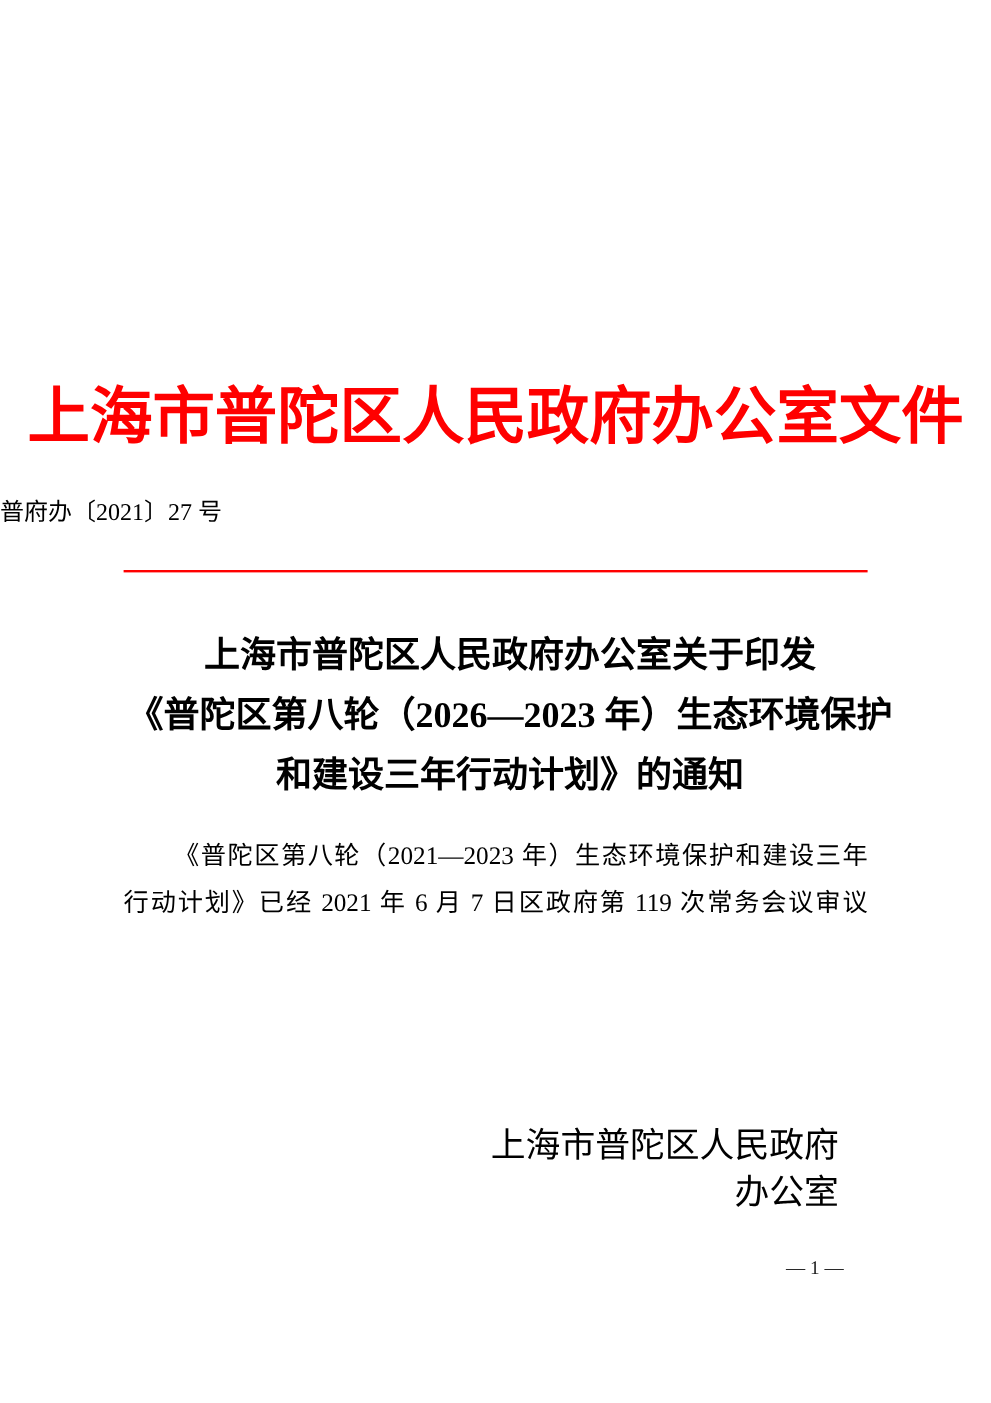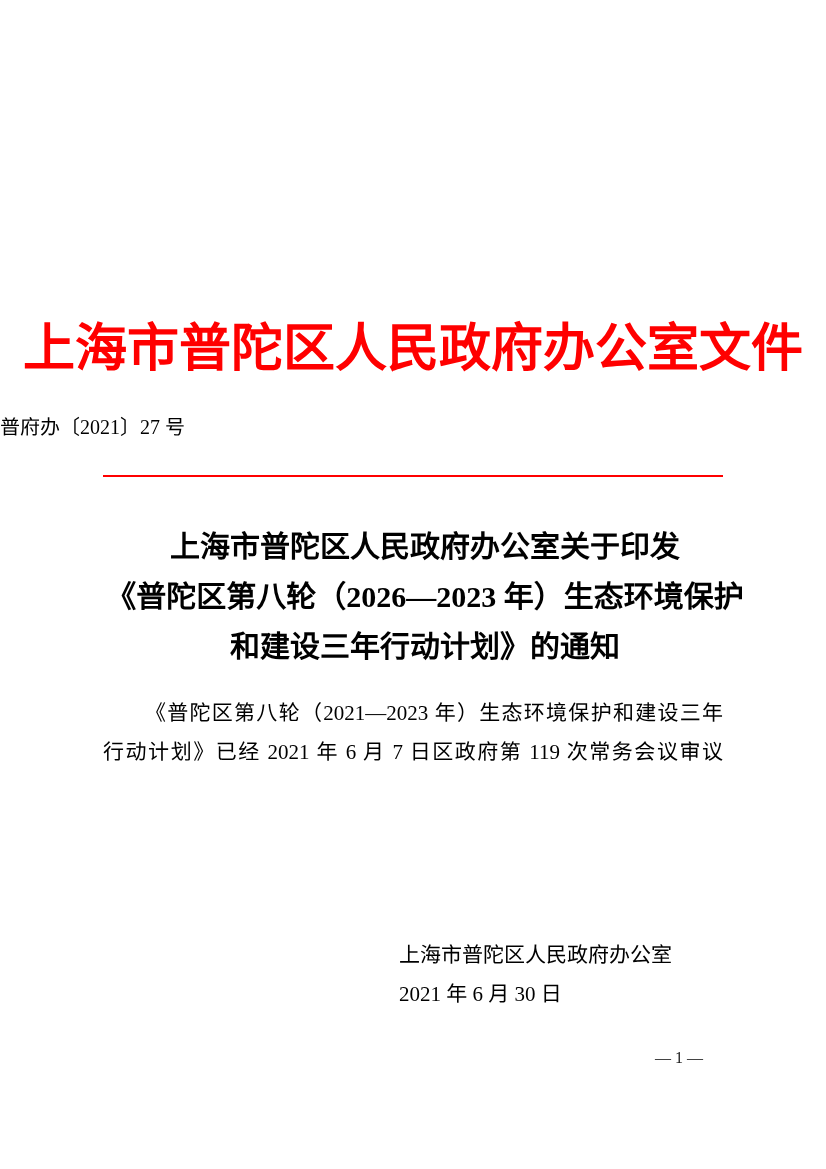--- a/index.html
+++ b/index.html
@@ -72,23 +72,23 @@
   }
   .body-block .line { width: 100%; }
   .body-block .indent { text-indent: 2em; }
   .body-block .fill { text-align: justify; text-align-last: justify; }
 
   .signature-block {
     position: absolute;
     top: 936px;
     left: 399px;
     width: 300px;
-    font-size: 21px;
+    font-size: 29px;
     line-height: 38.5px;
-    text-align: left;
+    text-align: right;
   }
   .signature-block .issue-date { padding-right: 54px; }
 
   .page-number {
     position: absolute;
     top: 1048px;
     right: 123px;
     font-size: 16px;
     line-height: 20px;
     color: #1a1a1a;
@@ -112,18 +112,17 @@
     <div class="title-line">和建设三年行动计划》的通知</div>
   </div>
 
   <div class="body-block">
     <div class="line indent fill">《普陀区第八轮（2021—2023 年）生态环境保护和建设三年</div>
     <div class="line fill">行动计划》已经 2021 年 6 月 7 日区政府第 119 次常务会议审议</div>
   </div>
 
   <div class="signature-block">
     <div class="signer-name">上海市普陀区人民政府办公室</div>
-    <div class="issue-date">2021 年 6 月 30 日</div>
   </div>
 
   <div class="page-number">— 1 —</div>
 
 </div>
 
 </body></html>

